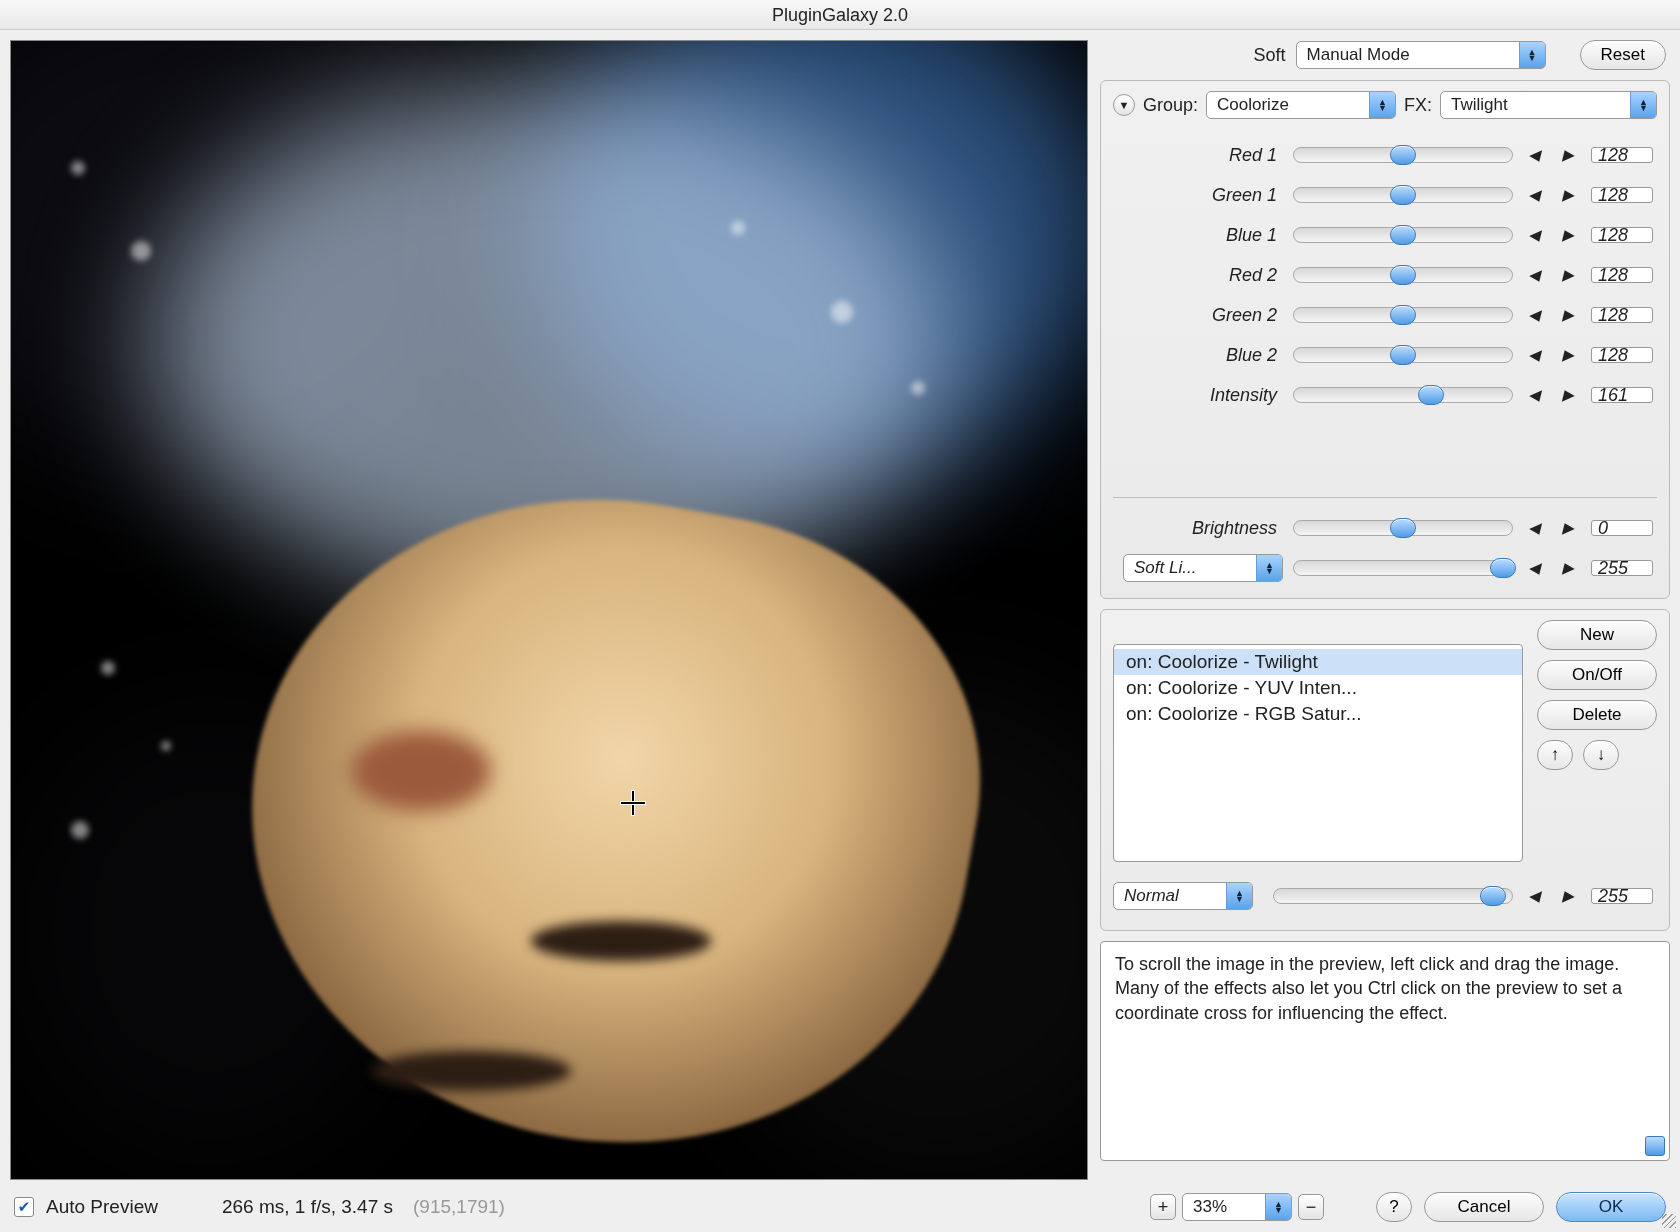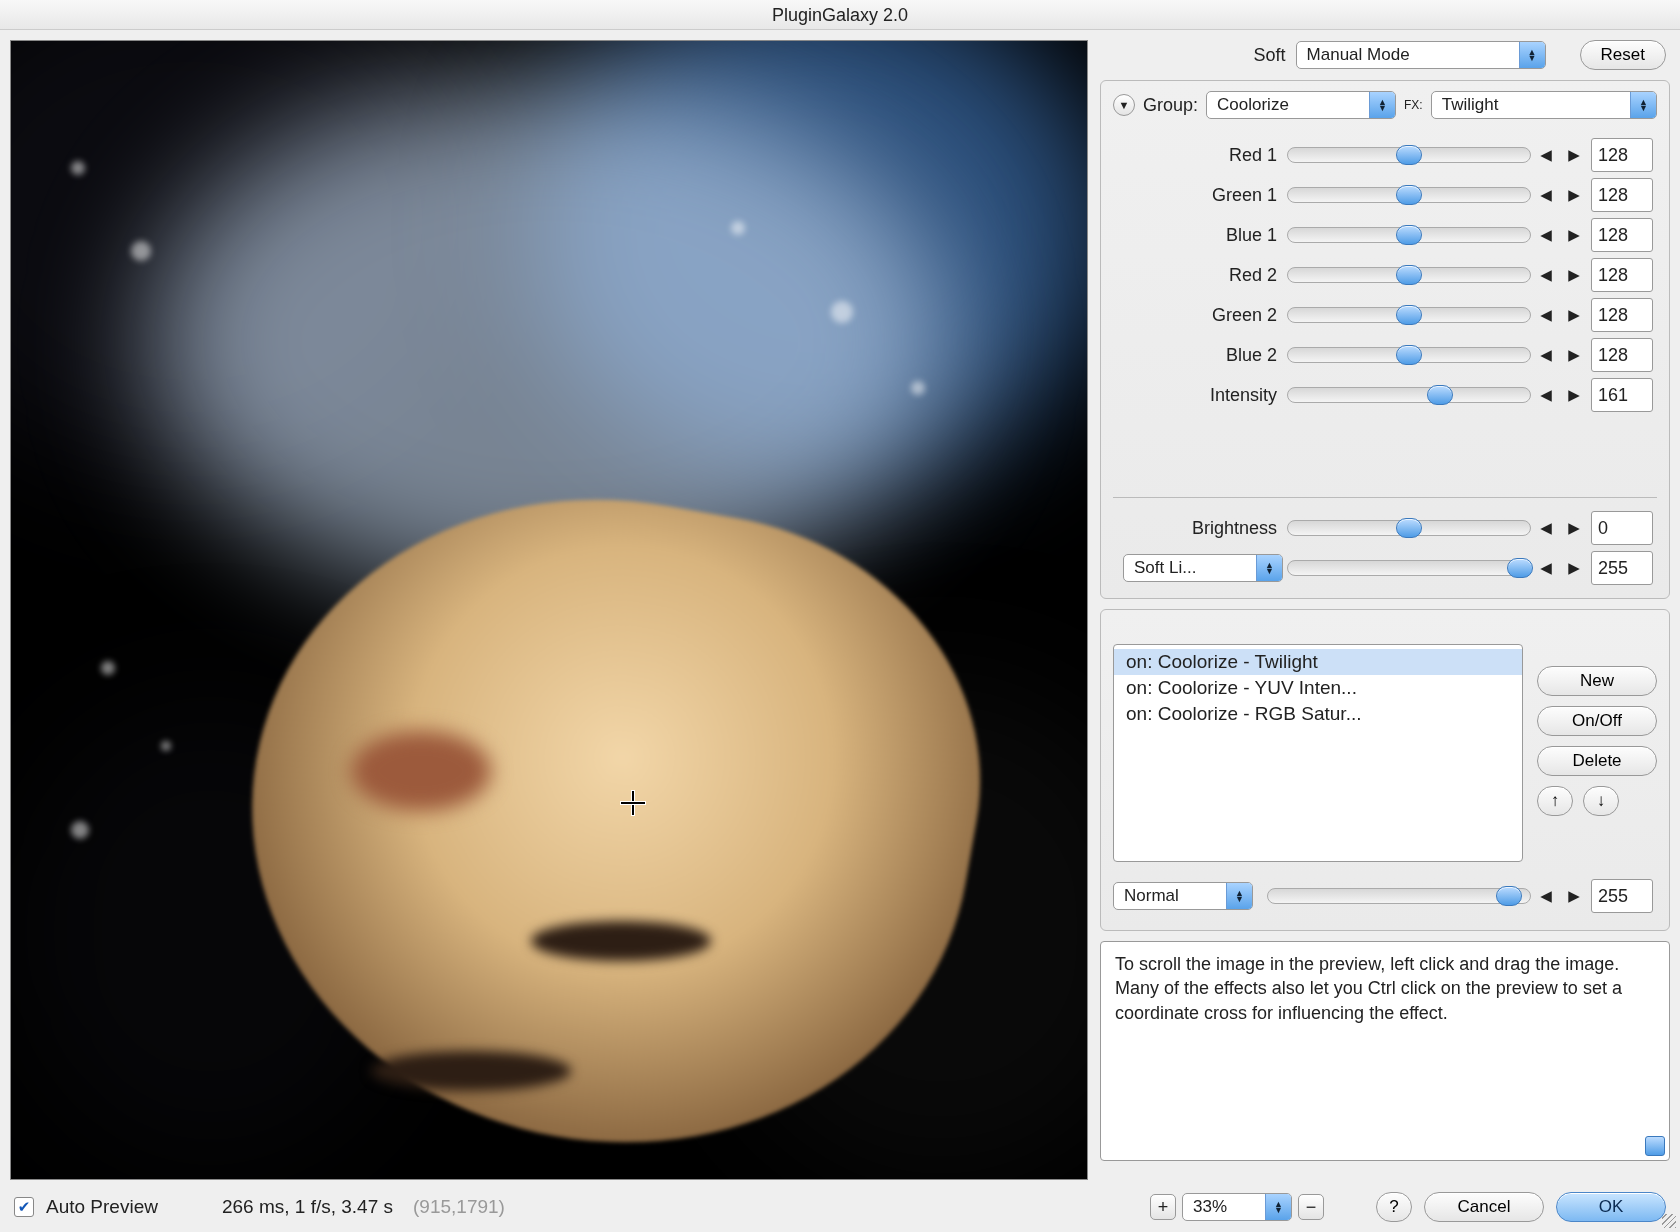--- a/index.html
+++ b/index.html
@@ -21,33 +21,33 @@
 .right-pane { flex:1; display:flex; flex-direction:column; gap:10px; }
 .row { display:flex; align-items:center; gap:10px; }
 .panel { background: linear-gradient(#f0f0f0,#eaeaea); border:1px solid #bbb; border-radius:6px; padding:10px 12px; }
 .aqua-select { display:inline-flex; align-items:center; background:#fff; border:1px solid #999; border-radius:5px; height:28px; overflow:hidden; }
 .aqua-select .sel-text { padding:0 10px; font-size:17px; }
 .aqua-select .sel-btn { width:26px; height:100%; background: linear-gradient(#a9d3ff,#5aa3ea); border-left:1px solid #6a9bd6; display:flex; align-items:center; justify-content:center; }
 .updown { display:flex; flex-direction:column; line-height:6px; font-size:9px; color:#123; }
 .aqua-btn { display:inline-flex; align-items:center; justify-content:center; height:30px; padding:0 20px; background: linear-gradient(#fdfdfd,#e6e6e6); border:1px solid #999; border-radius:16px; font-size:17px; box-shadow: inset 0 1px 0 #fff; }
 .aqua-btn.round { width:36px; padding:0; border-radius:18px; }
 .aqua-btn.primary { background: linear-gradient(#c9e5ff,#7db9f2); border-color:#4b86c8; color:#0a2a52; font-weight:500; min-width:110px; }
-.slider-row { display:grid; grid-template-columns: 170px 1fr 24px 24px 66px; align-items:center; gap:4px; height:40px; }
+.slider-row { display:grid; grid-template-columns: 170px 1fr 24px 24px 66px; align-items:center; gap:10px; height:40px;font-style:italic; }
 .slider-row .lbl { text-align:right; font-size:18px; padding-right:6px; }
 .track { position:relative; height:16px; background: linear-gradient(#d7d7d7,#f4f4f4); border:1px solid #aaa; border-radius:9px; }
 .thumb { position:absolute; top:-3px; width:26px; height:20px; background: linear-gradient(#bcdcff,#4f9ce6); border:1px solid #3a79bd; border-radius:11px; box-shadow: inset 0 1px 0 rgba(255,255,255,.7); transform:translateX(-13px); }
 .nudge { width:22px; height:22px; display:inline-flex; align-items:center; justify-content:center; font-size:15px; color:#222; }
-.valbox { height:34px; width:62px; background:#fff; border:1px solid #999; border-radius:3px; display:flex; align-items:center; padding:4px 6px; font-size:18px; }
+.valbox { height:16px; width:62px; background:#fff; border:1px solid #999; border-radius:3px; display:flex; align-items:center; padding:4px 6px; font-size:18px; }
 .collapse-btn { width:22px; height:22px; border:1px solid #999; border-radius:11px; background:linear-gradient(#fff,#e4e4e4); display:inline-flex; align-items:center; justify-content:center; font-size:11px; }
 .param-panel .hr { height:1px; background:#bbb; margin:10px 0; }
 .fxlist-wrap { display:flex; gap:14px; }
 .fxlist { background:#fff; border:1px solid #999; border-radius:4px; flex:1; height:218px; padding:4px 0; overflow:hidden;margin-top:24px; }
 .fxlist .item { padding:2px 12px; font-size:19px; white-space:nowrap; }
 .fxlist .item.sel { background:#cce0f7; }
-.fxbtns { display:flex; flex-direction:column; gap:10px;justify-content:center; }
+.fxbtns { display:flex; flex-direction:column; gap:10px; }
 .help-panel { background:#fff; border:1px solid #999; border-radius:4px; padding:10px 14px; font-size:18px; line-height:1.35; height:220px; position:relative; }
 .help-panel .corner { position:absolute; right:4px; bottom:4px; width:20px; height:20px; background:linear-gradient(#bcdcff,#4f9ce6); border:1px solid #3a79bd; border-radius:3px; }
 .footer { position:absolute; left:0; right:0; bottom:0; height:50px; display:flex; align-items:center; padding:0 14px; gap:12px; }
 .chk { width:20px; height:20px; background:#fff; border:1px solid #888; border-radius:3px; display:inline-flex; align-items:center; justify-content:center; color:#1357b8; font-size:15px; }
 .footer .stats { font-size:19px; }
 .footer .coords { color:#999; }
 .zoomgrp { display:flex; align-items:center; gap:6px; margin-left:auto; margin-right:40px; }
 .sq { width:26px; height:26px; background:linear-gradient(#fff,#e4e4e4); border:1px solid #999; border-radius:5px; display:inline-flex; align-items:center; justify-content:center; font-size:18px; }
 .resize-grip { position:absolute; right:2px; bottom:2px; width:20px; height:20px; }
 .resize-grip::before { content:""; position:absolute; right:2px; bottom:2px; width:14px; height:14px; background: repeating-linear-gradient(-45deg,#999 0 1px,transparent 1px 4px); }
@@ -108,21 +108,21 @@
         <div class="aqua-select" style="width:190px">
           <span class="sel-text">Coolorize</span>
           <span style="flex:1"></span>
           <span class="sel-btn">
               <span class="updown">
                 <span>▲</span>
                 <span>▼</span>
               </span>
             </span>
         </div>
-        <span style="font-size:12px">FX:</span>
+        <span style="font-size:18px">FX:</span>
         <div class="aqua-select" style="flex:1">
           <span class="sel-text">Twilight</span>
           <span style="flex:1"></span>
           <span class="sel-btn">
               <span class="updown">
                 <span>▲</span>
                 <span>▼</span>
               </span>
             </span>
         </div>

